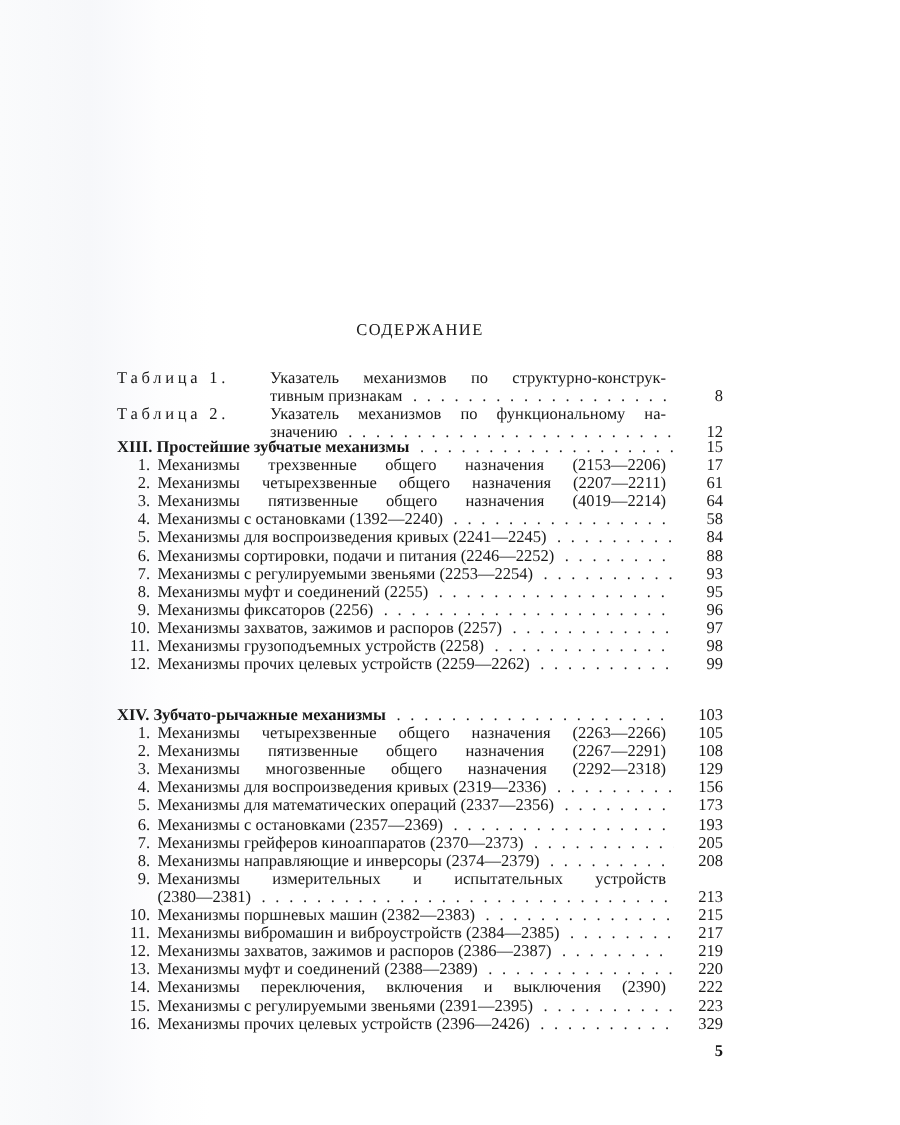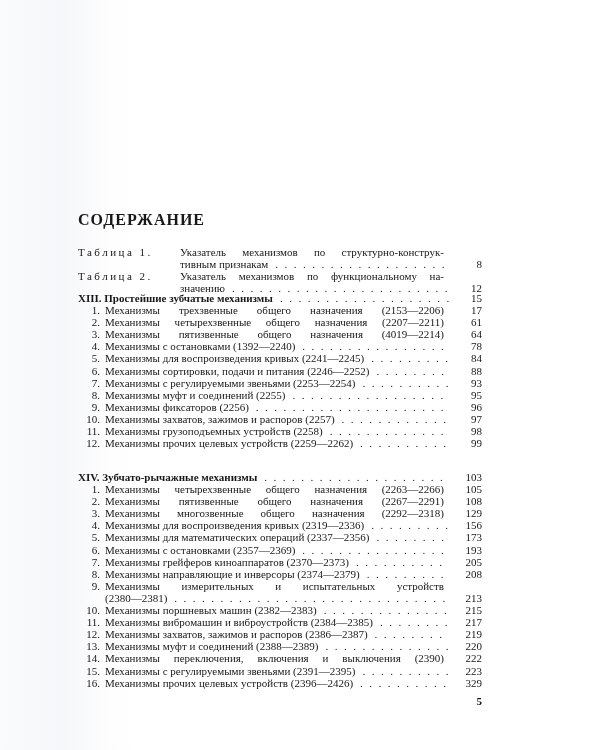--- a/index.html
+++ b/index.html
@@ -8,21 +8,21 @@
     width:600px;height:750px;
     background:
       linear-gradient(90deg, #fafbfc 0px, #f6f7fa 60px, #fdfdfe 105px, #ffffff 140px),
       #ffffff;
     font-family:"Liberation Serif","DejaVu Serif",serif;
     color:#181818;
     overflow:hidden;
   }
   .title{
     position:absolute;top:211px;left:78px;width:404px;
-    text-align:left;font-size:16px;font-weight:700;letter-spacing:1px;
+    text-align:center;font-size:11px;font-weight:400;letter-spacing:1px;
     line-height:18px;
   }
   .block{position:absolute;left:78px;width:404px;}
   #tables{top:246px;}
   #section-0{top:292px;}
   #section-1{top:471px;}
   .row{
     display:flex;align-items:flex-end;
     height:12.1px;line-height:12.1px;font-size:11px;
     white-space:nowrap;
@@ -94,21 +94,21 @@
       </div>
       <div class="row">
         <span class="num">3.</span>
         <span class="txt fill">Механизмы пятизвенные общего назначения (4019—2214)</span>
         <span class="pg">64</span>
       </div>
       <div class="row">
         <span class="num">4.</span>
         <span class="txt">Механизмы с остановками (1392—2240)</span>
         <span class="leader">......................................................................</span>
-        <span class="pg">78</span>
+        <span class="pg">58</span>
       </div>
       <div class="row">
         <span class="num">5.</span>
         <span class="txt">Механизмы для воспроизведения кривых (2241—2245)</span>
         <span class="leader">......................................................................</span>
         <span class="pg">84</span>
       </div>
       <div class="row">
         <span class="num">6.</span>
         <span class="txt">Механизмы сортировки, подачи и питания (2246—2252)</span>

